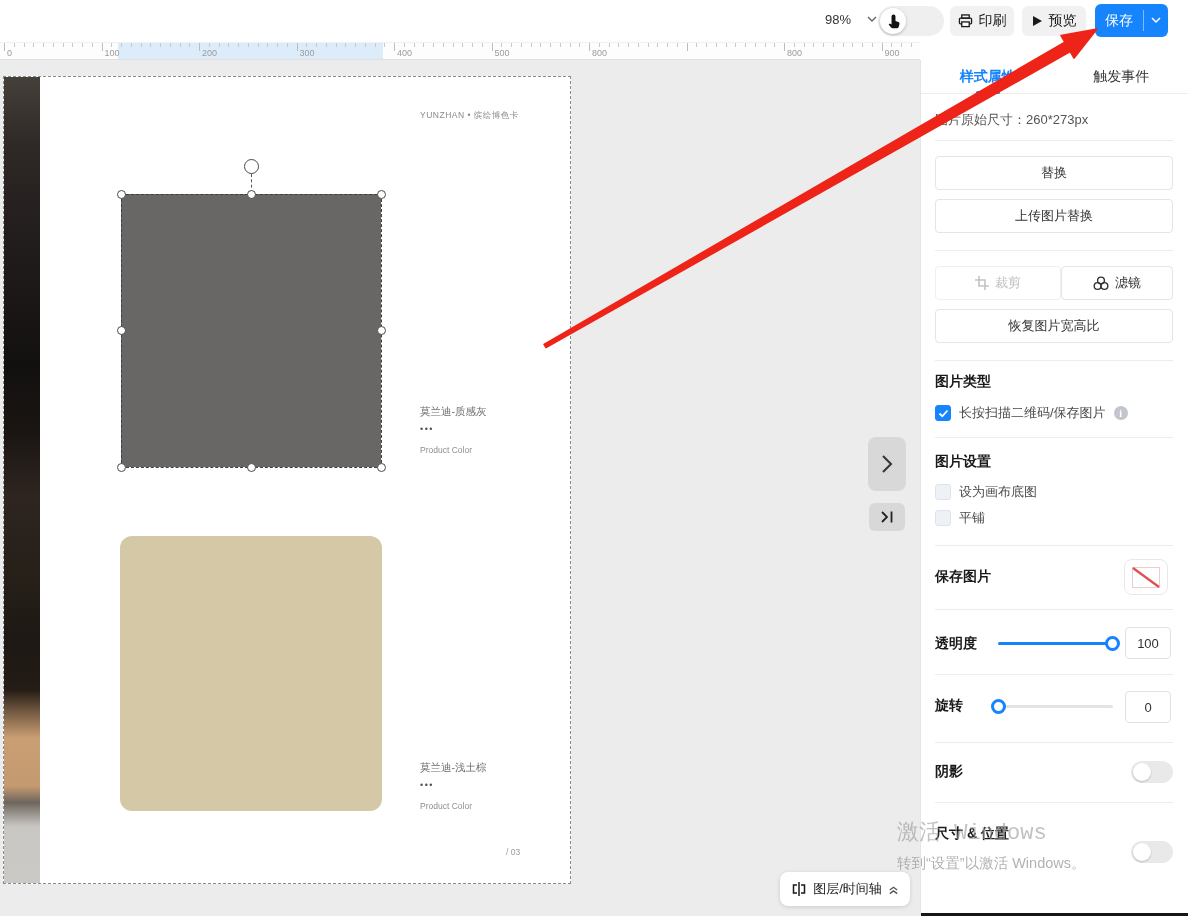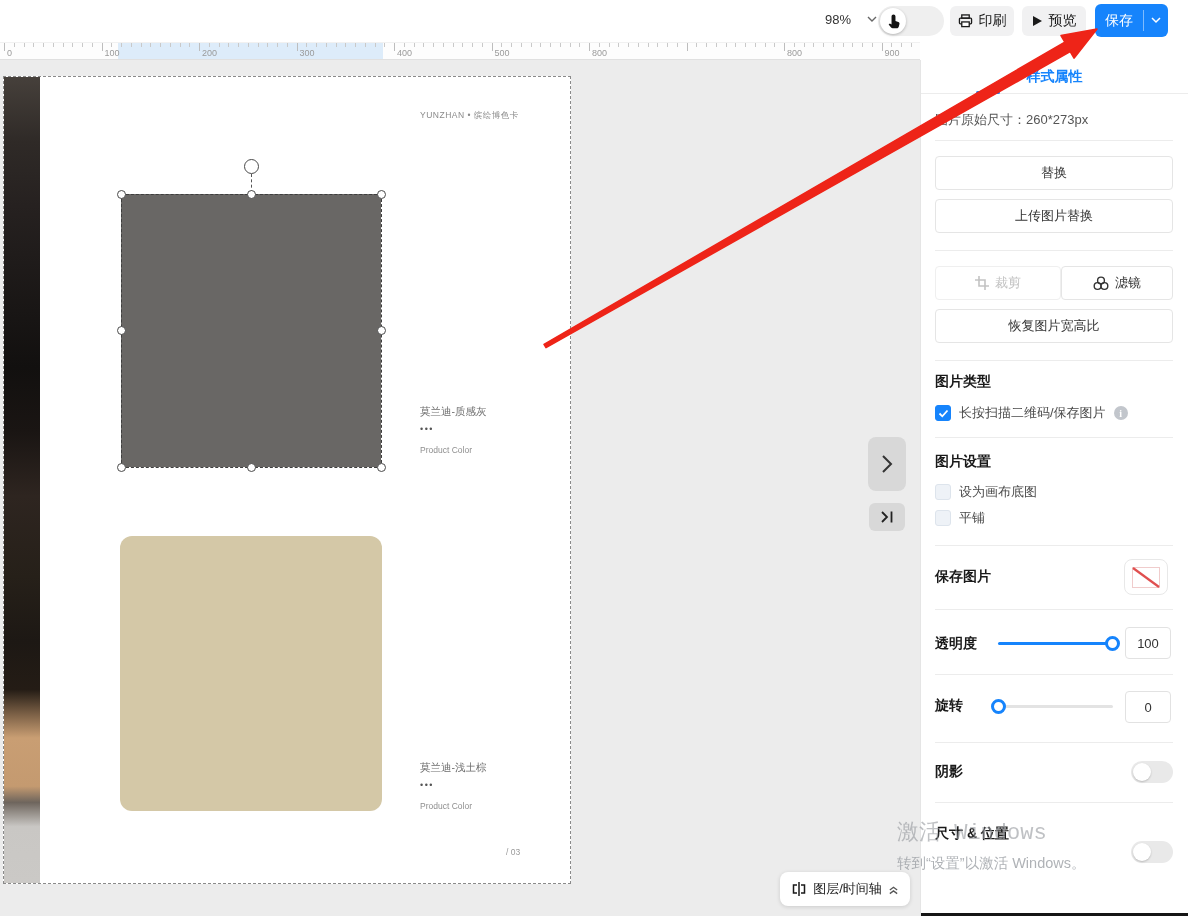--- a/index.html
+++ b/index.html
@@ -305,20 +305,21 @@
       <span>图层/时间轴</span>
       <svg width="11" height="11" viewBox="0 0 12 12">
         <path d="M2 6.5l4-3 4 3M2 10.5l4-3 4 3" fill="none" stroke="#555" stroke-width="1.4"></path>
       </svg>
     </div>
   </div>
 
   <div class="panel">
     <div class="tabs">
       <div class="tab active">样式属性</div>
+      <div class="tab">触发事件</div>
     </div>
     <div class="tab-underline"></div>
 
     <div class="size-label">图片原始尺寸：260*273px</div>
     <div class="divider" style="top:80px"></div>
 
     <div class="pbtn" style="left:14px;top:96px;width:238px">替换</div>
     <div class="pbtn" style="left:14px;top:139px;width:238px">上传图片替换</div>
     <div class="divider" style="top:190px"></div>
 

